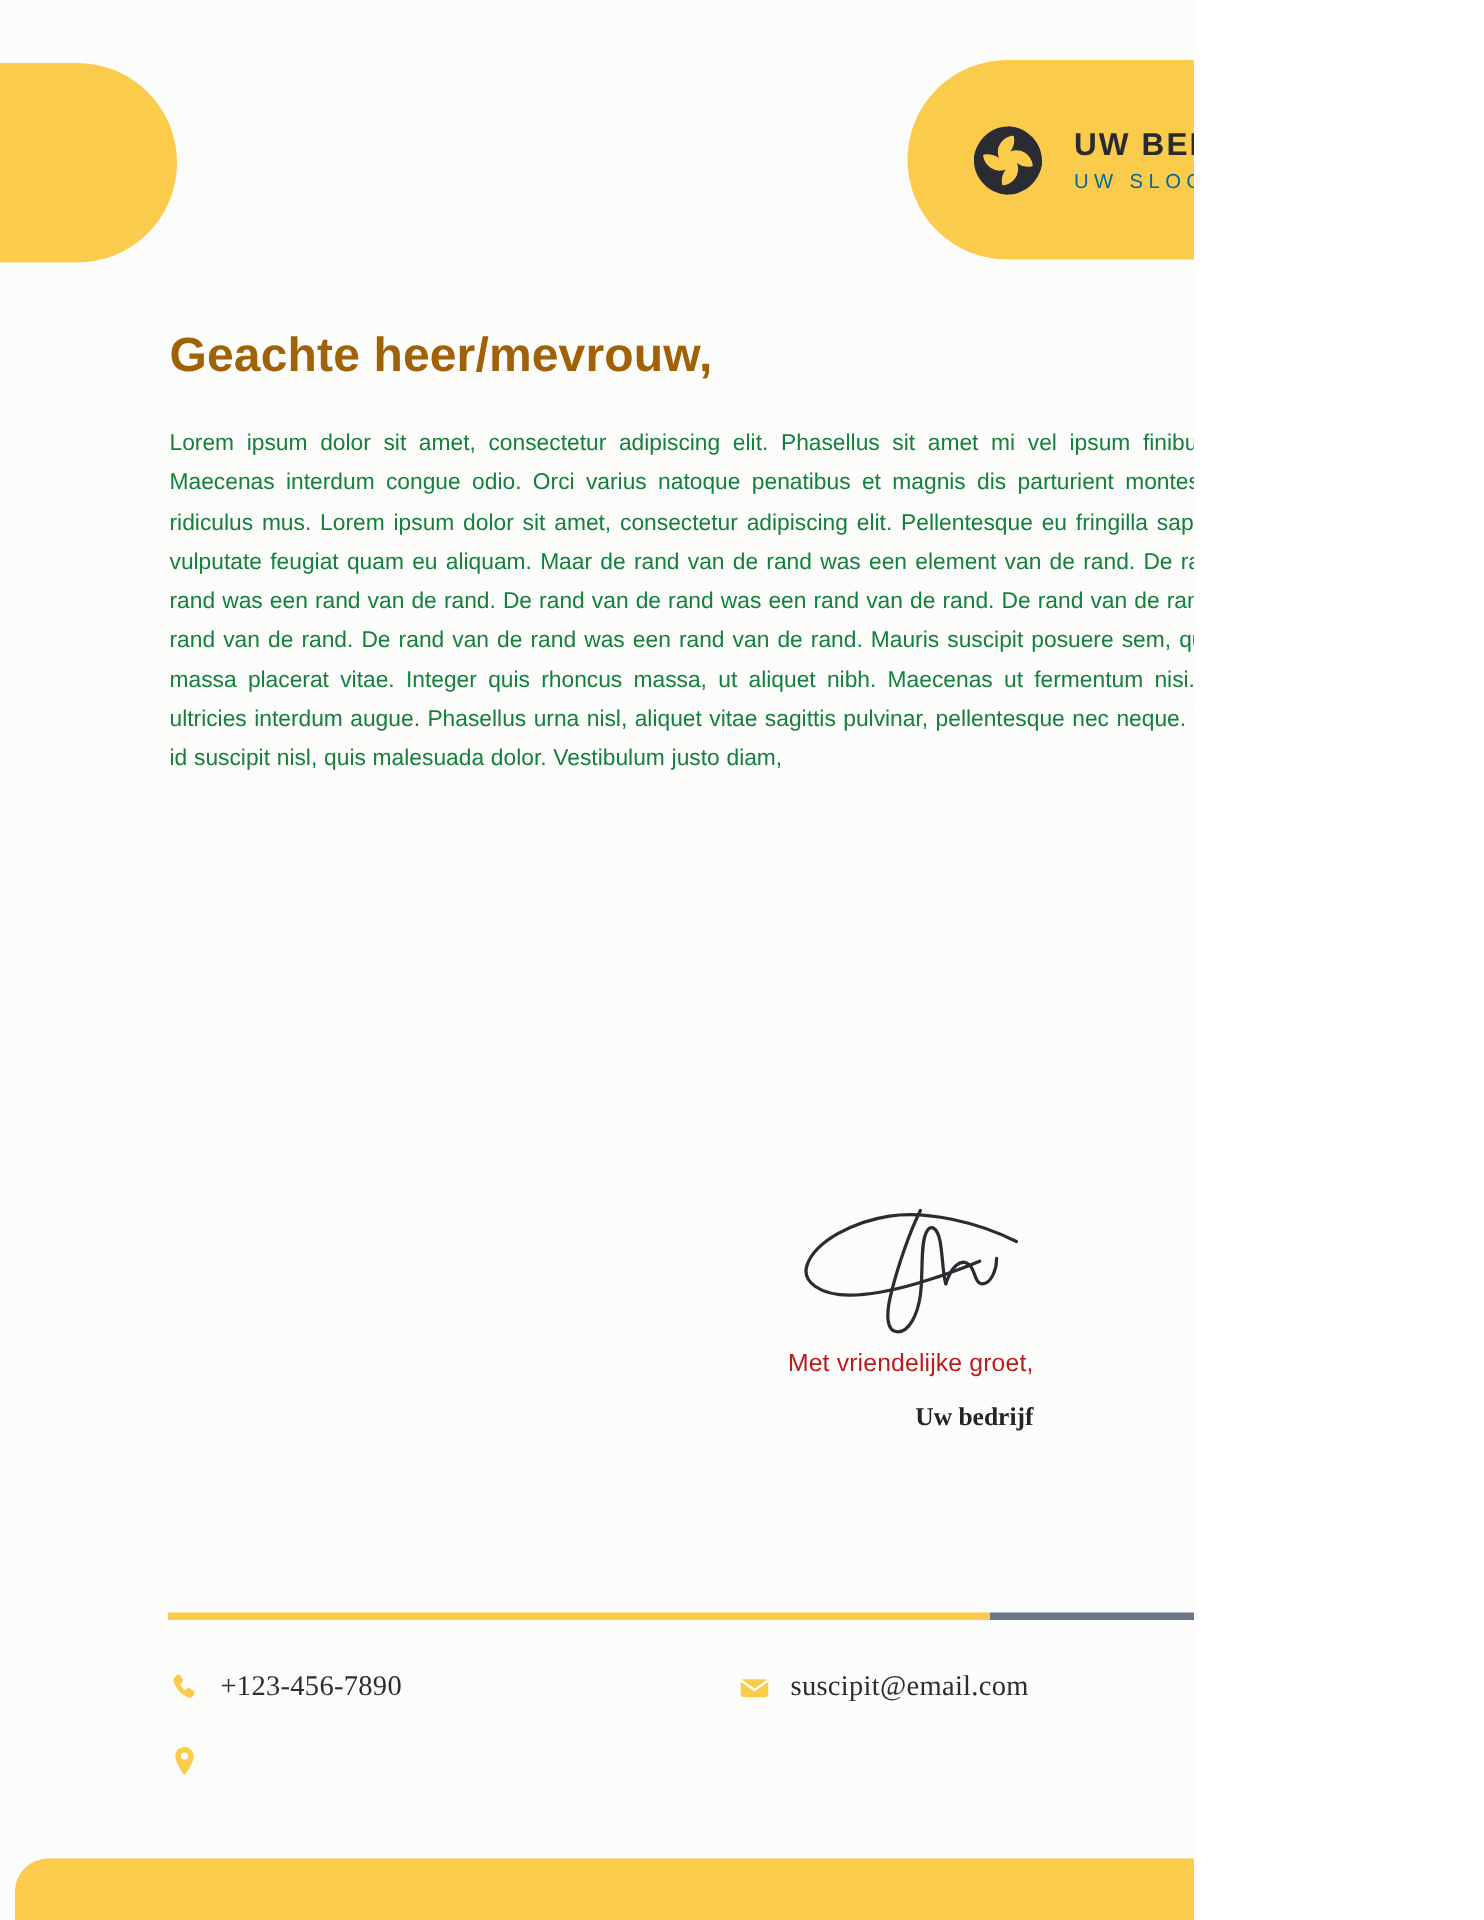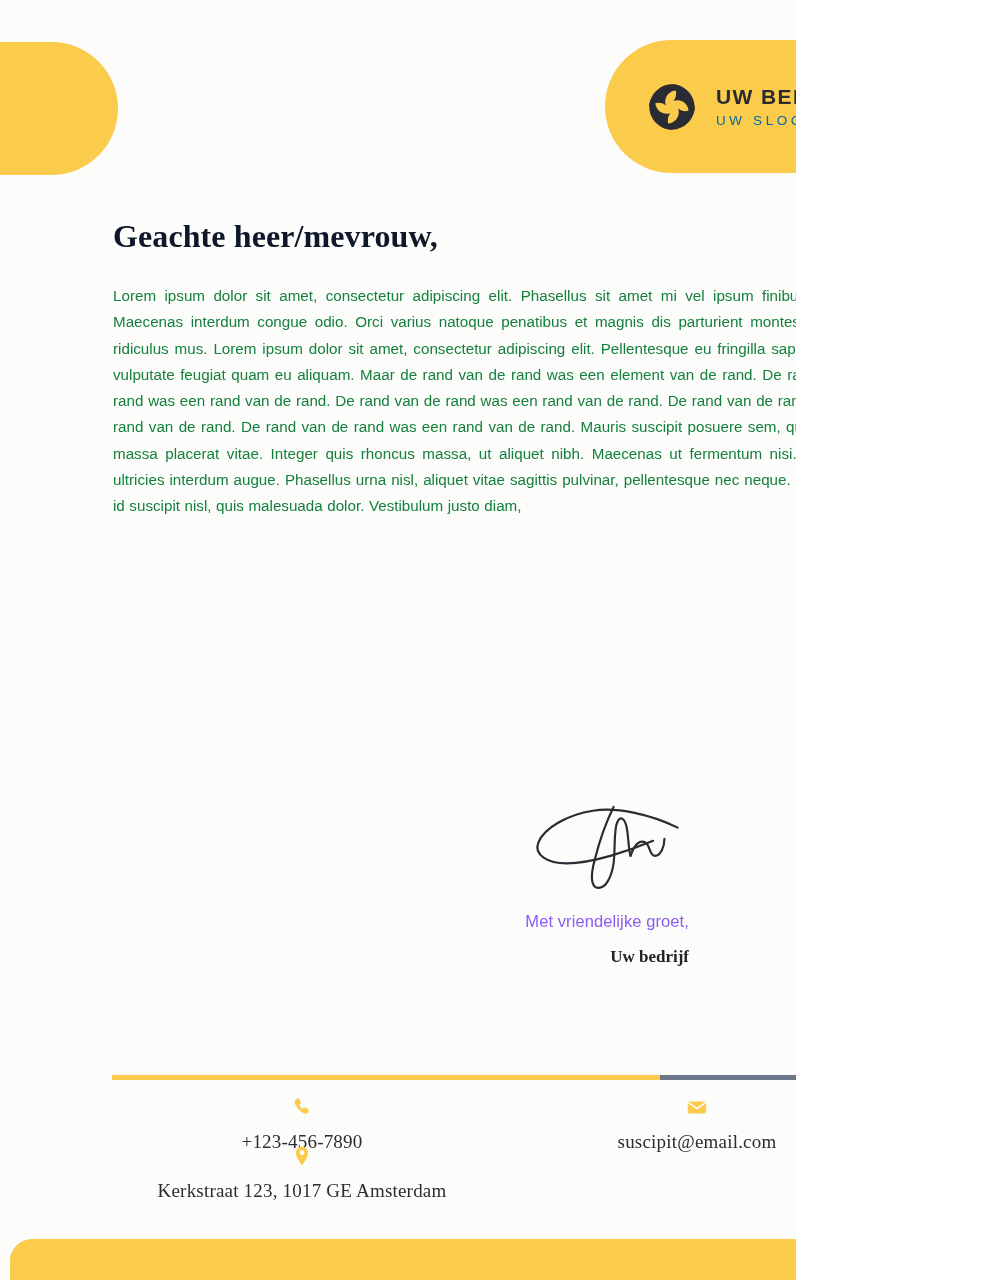--- a/index.html
+++ b/index.html
@@ -74,24 +74,24 @@
   }
 
   
   .letter {
     position: absolute;
     left: 113px;
     top: 218px;
     width: 757px;
   }
   .salutation {
-    font-family: Liberation Serif, serif;
+    font-family: Liberation Sans, sans-serif;
     font-size: 32px;
     font-weight: bold;
-    color: #0f172a;
+    color: #a16207;
     margin: 0 0 28px 0;
     letter-spacing: 0.1px;
   }
   .body-copy {
     font-size: 15.2px;
     line-height: 26.3px;
     color: #15803d;
     margin: 0;
     text-align: justify;
     word-spacing: 0.3px;
@@ -107,22 +107,22 @@
   }
   .signature-svg {
     display: block;
     margin-left: auto;
     margin-right: 2px;
     width: 160px;
     height: 92px;
   }
   .sign-regards {
     font-size: 16.5px;
-    color: #8b5cf6;
-    margin-top: 20px;
+    color: #b91c1c;
+    margin-top: 8px;
     letter-spacing: 0.1px;
   }
   .sign-company {
     font-family: "Liberation Serif", serif;
     font-size: 17px;
     font-weight: bold;
     color: #23232a;
     margin-top: 16px;
   }
 
@@ -153,21 +153,20 @@
     width: 790px;
     display: grid;
     grid-template-columns: 380px 1fr;
     grid-auto-rows: 49px;
     align-items: center;
   }
   .contact-item {
     display: flex;
     align-items: center;
     gap: 13px;
-    flex-direction: column;
   }
   .contact-icon {
     width: 22px;
     height: 22px;
     flex: 0 0 auto;
     display: block;
   }
   .contact-text {
     font-family: "Liberation Serif", serif;
     font-size: 19px;
@@ -269,21 +268,20 @@
       <span class="contact-text">suscipit@email.com</span>
     </div>
 
     <div class="contact-item">
       <span class="contact-icon">
         <svg viewBox="0 0 24 24" width="22" height="22" aria-hidden="true">
           <path fill="#fbcb4b" d="M12 1.8c-3.7 0-6.7 3-6.7 6.7 0 4.9 6 12.9 6.3 13.3.2.2.6.2.8 0 .3-.4 6.3-8.4 6.3-13.3 0-3.7-3-6.7-6.7-6.7z"></path>
           <circle cx="12" cy="8.4" r="2.6" fill="#fdfdfb"></circle>
         </svg>
       </span>
-      <span class="contact-text">Kerkstraat 123, 1017 GE Amsterdam</span>
     </div>
 
   </div>
 
   <div class="bottom-yellow"></div>
   <div class="bottom-gray"></div>
 
 </div>
 
 </body></html>

